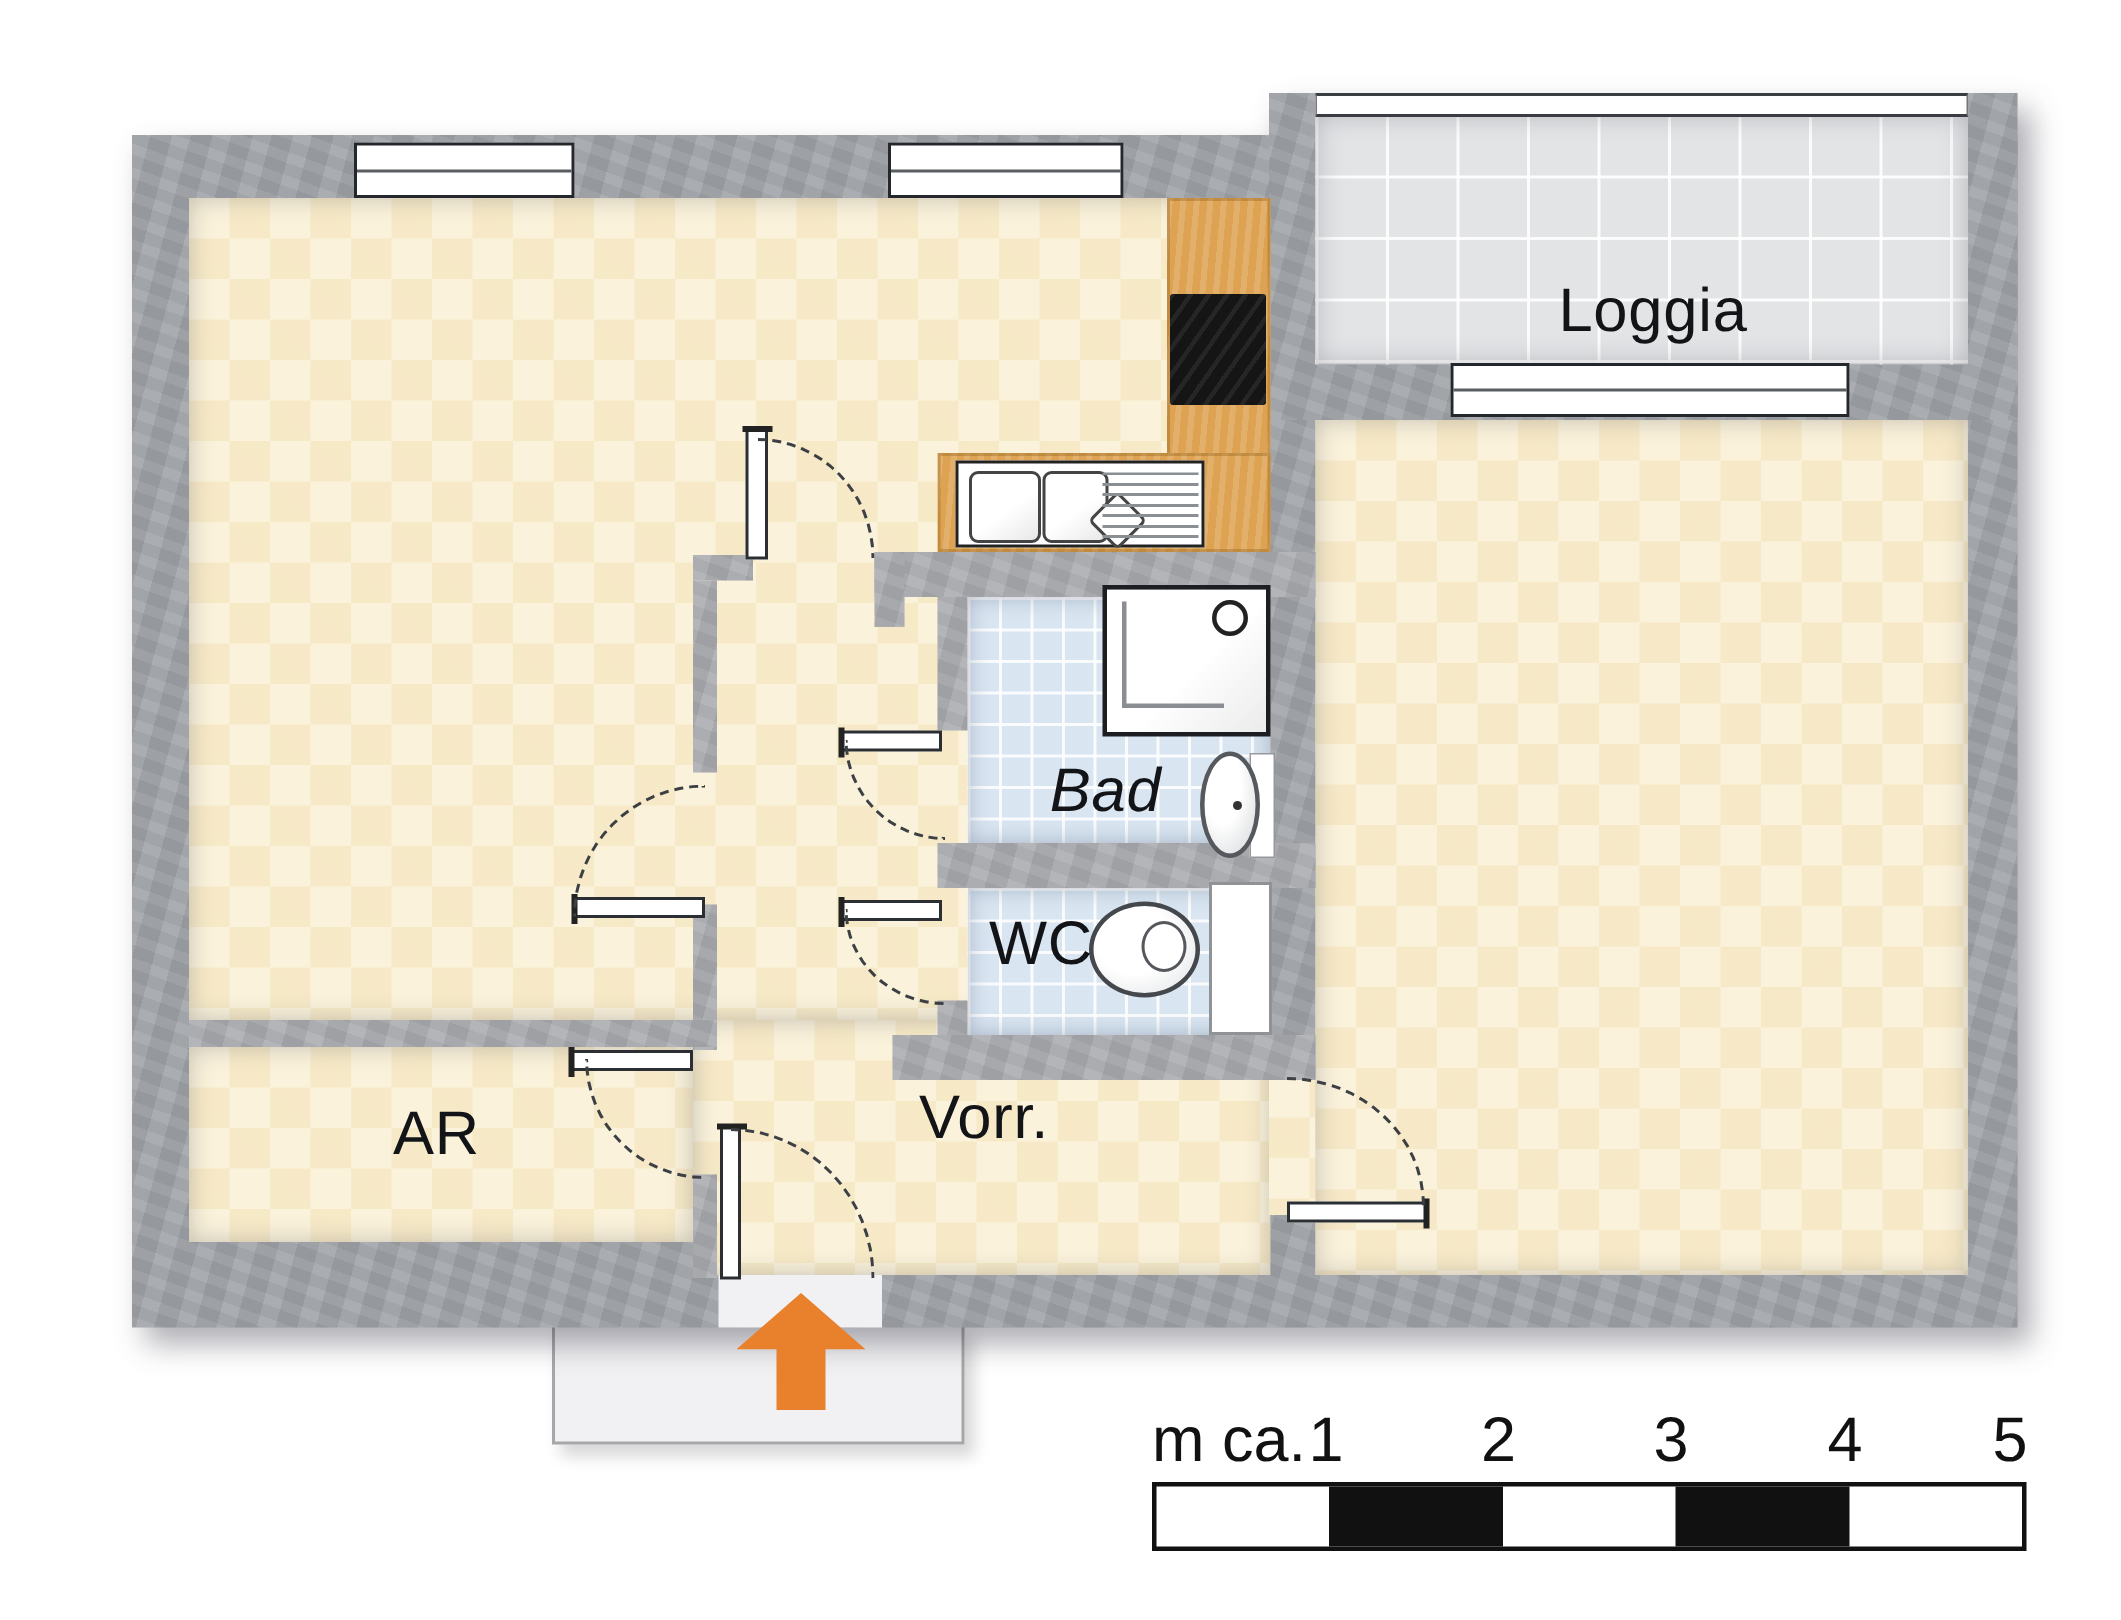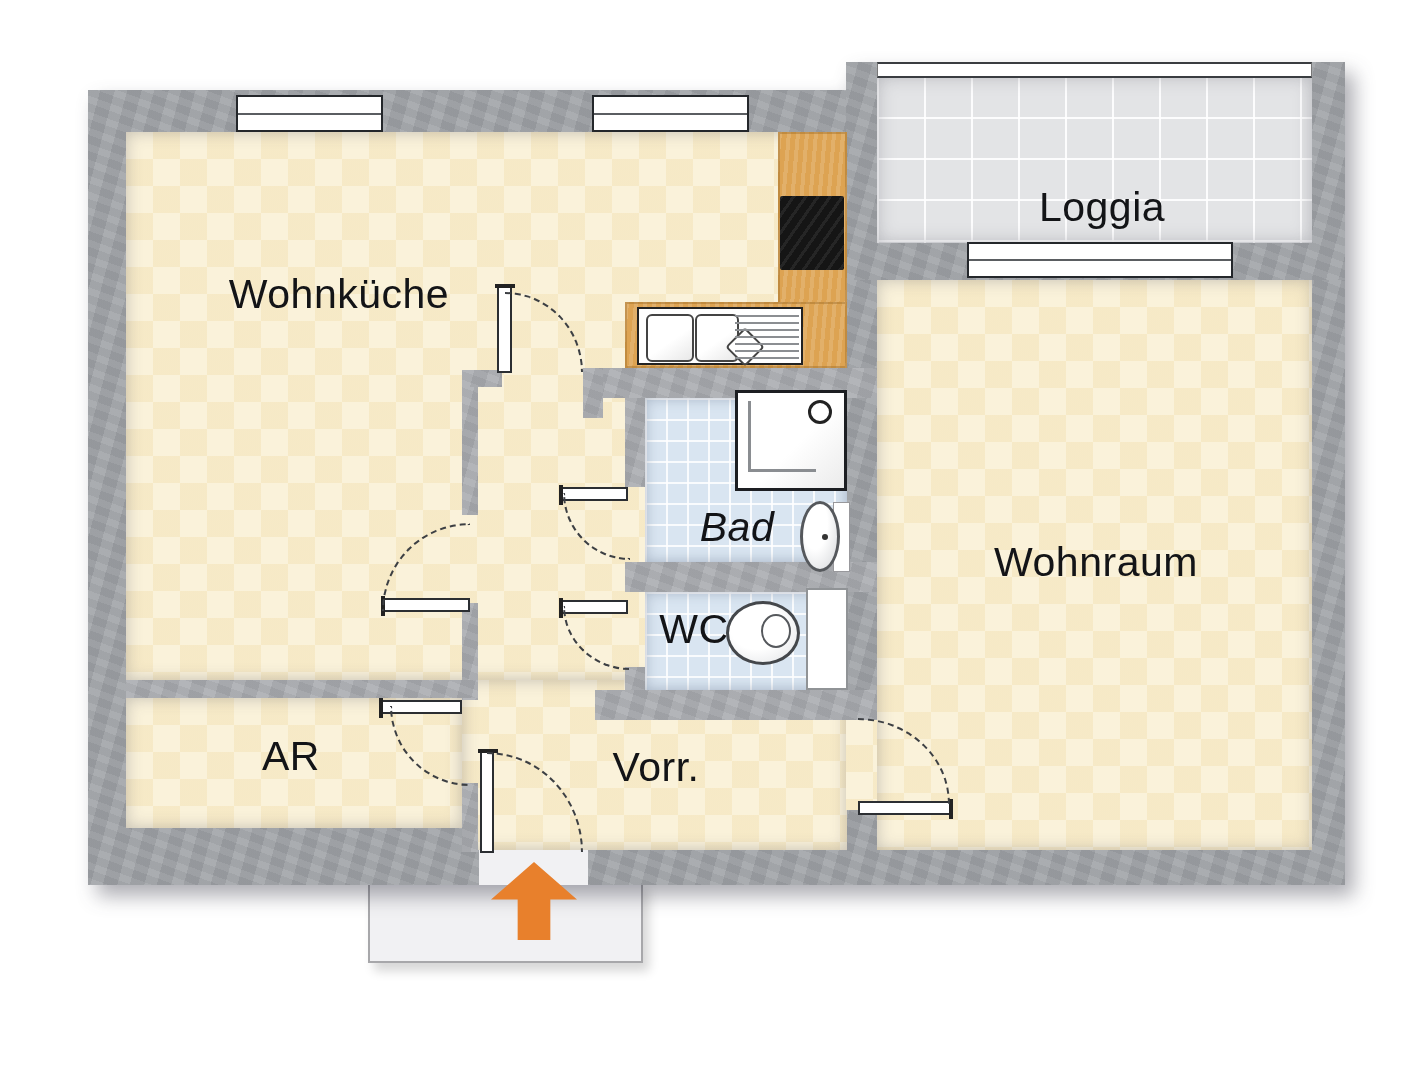--- a/index.html
+++ b/index.html
@@ -195,22 +195,35 @@
     </div>
   <div class="abs arc" style="left:858px;top:718px;width:92px;height:86px;border-top:2px dashed #3c3f43;border-right:2px dashed #3c3f43;border-top-right-radius:100% 100%;z-index:7;"></div>
 
   <div class="abs leaf" style="left:480px;top:750px;width:14px;height:103px;z-index:7;">
       <div class="knob-v"></div>
     </div>
   <div class="abs arc" style="left:487px;top:752px;width:96px;height:100px;border-top:2px dashed #3c3f43;border-right:2px dashed #3c3f43;border-top-right-radius:100% 100%;z-index:7;"></div>
 
   <div class="abs arrow-up" style="left:491px;top:862px;width:86px;height:78px;z-index:8;"></div>
 
-  <div class="room-label" style="left:339px;top:294px;">Wohnküche</div>
   <div class="room-label" style="left:1102px;top:207px;">Loggia</div>
-  <div class="room-label" style="left:1096px;top:562px;">Wohnraum</div>
   <div class="room-label" style="left:737px;top:527px;font-style:italic;">Bad</div>
   <div class="room-label" style="left:694px;top:629px;">WC</div>
   <div class="room-label" style="left:291px;top:756px;">AR</div>
-  <div class="room-label" style="left:656px;top:767px;">Vorr.</div>
-
+  <div class="room-label" style="left:656px;top:745px;">Vorr.</div>
+
+  <div id="scalebar" class="abs" style="left:768px;top:936px;width:580px;height:95px;">
+    <span class="sb-unit">m ca.</span>
+    <span class="sb-tick" style="left:116px;">1</span>
+    <span class="sb-tick" style="left:231px;">2</span>
+    <span class="sb-tick" style="left:346px;">3</span>
+    <span class="sb-tick" style="left:462px;">4</span>
+    <span class="sb-tick" style="left:572px;">5</span>
+    <div class="sb-bar">
+      <div class="sb-seg"></div>
+      <div class="sb-seg black"></div>
+      <div class="sb-seg"></div>
+      <div class="sb-seg black"></div>
+      <div class="sb-seg"></div>
+    </div>
+  </div>
 
 </div>
 
 </body></html>

